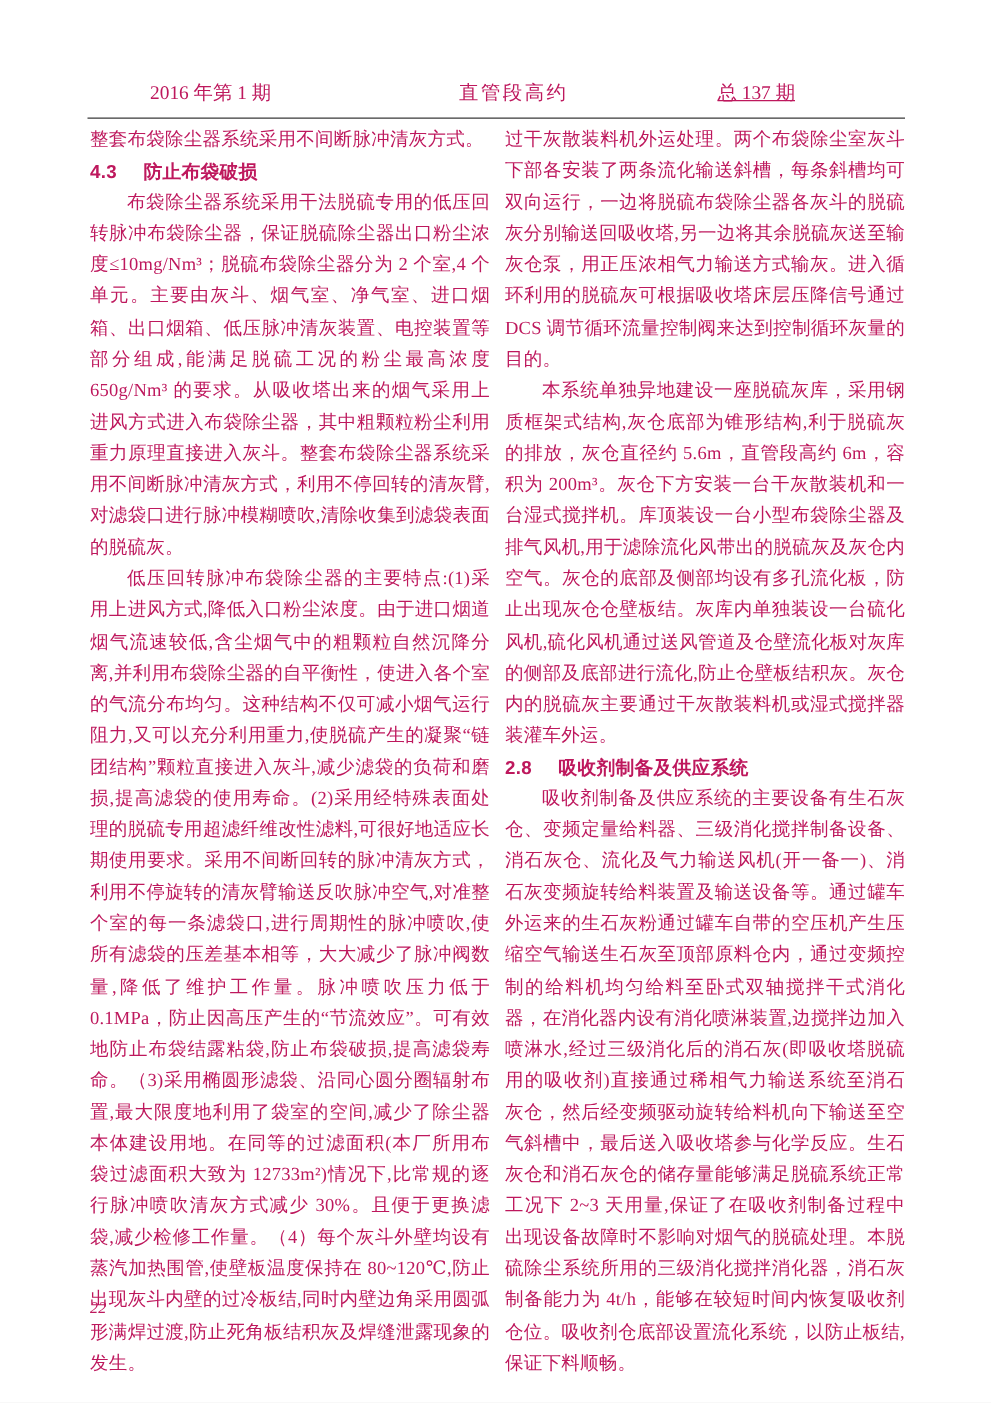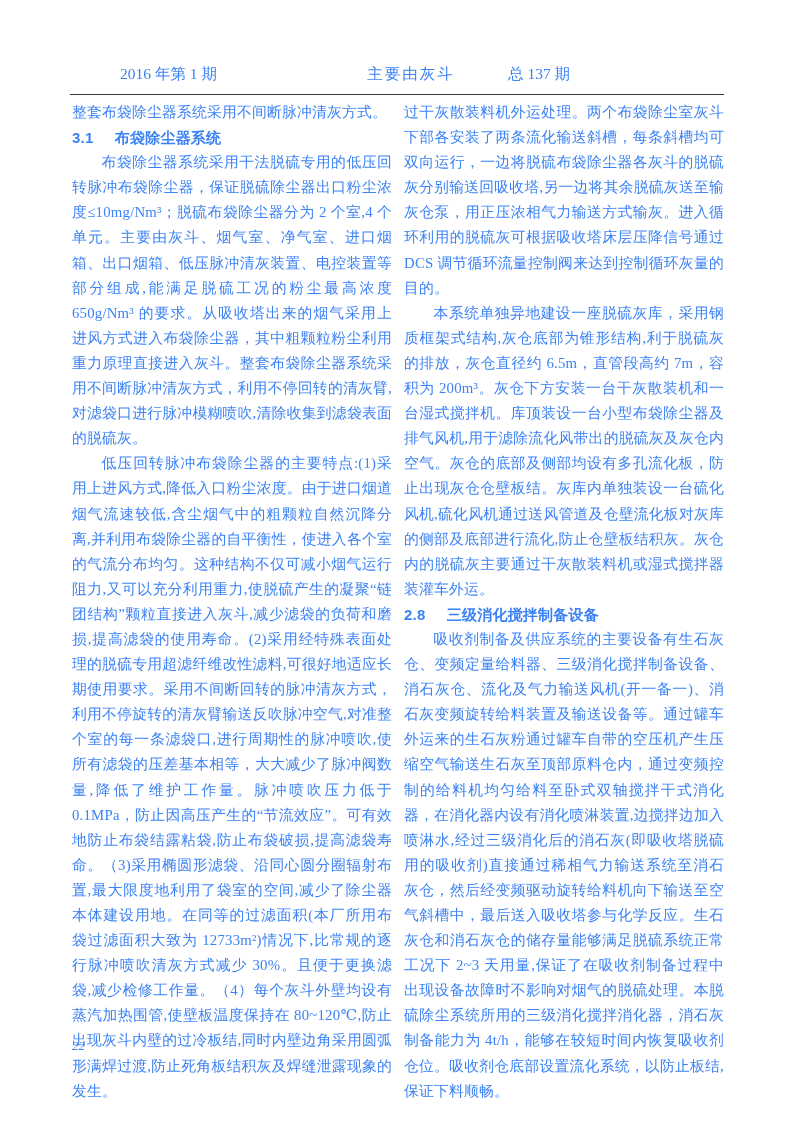--- a/index.html
+++ b/index.html
@@ -4,36 +4,36 @@
 <style>
   html, body { margin: 0; padding: 0; background: #f3f3f3; }
   .page {
     position: relative;
     width: 793px;
     height: 1122px;
     margin: 0 auto;
     background: #ffffff;
     overflow: hidden;
     font-family: "Liberation Serif", "DejaVu Serif", serif;
-    color: #3b82f6;
+    color: #be185d;
   }
   .header {
     position: absolute;
     top: 64px;
     left: 70px;
     width: 654px;
     display: flex;
     align-items: baseline;
     font-size: 15.5px;
     padding-bottom: 9px;
     border-bottom: 1.6px solid #3a3a3a;
   }
   .header .h-left  { flex: 1; text-align: left;  padding-left: 50px; }
   .header .h-center{ flex: 1; text-align: center; letter-spacing: 2px; }
-  .header .h-right { flex: 1; text-align: left; padding-right: 22px; }
+  .header .h-right { flex: 1; text-align: center; padding-right: 22px; text-decoration: underline; }
 
   .columns {
     position: absolute;
     top: 100px;
     left: 72px;
     width: 652px;
     display: flex;
     gap: 12px;
   }
   .column {
@@ -64,43 +64,43 @@
     font-style: italic;
   }
 </style>
 </head>
 <body>
 
 <div class="page">
 
   <div class="header">
     <span class="h-left">2016 年第 1 期</span>
-    <span class="h-center">主要由灰斗</span>
+    <span class="h-center">直管段高约</span>
     <span class="h-right">总 137 期</span>
   </div>
 
   <div class="columns">
 
     <div class="column">
       <p class="para-cont">整套布袋除尘器系统采用不间断脉冲清灰方式。</p>
       <h3 class="section-heading">
-        <span class="hnum">3.1</span>
-        <span class="htitle">布袋除尘器系统</span>
+        <span class="hnum">4.3</span>
+        <span class="htitle">防止布袋破损</span>
       </h3>
       <p class="para">布袋除尘器系统采用干法脱硫专用的低压回转脉冲布袋除尘器，保证脱硫除尘器出口粉尘浓度≤10mg/Nm³；脱硫布袋除尘器分为 2 个室,4 个单元。主要由灰斗、烟气室、净气室、进口烟箱、出口烟箱、低压脉冲清灰装置、电控装置等部分组成,能满足脱硫工况的粉尘最高浓度 650g/Nm³ 的要求。从吸收塔出来的烟气采用上进风方式进入布袋除尘器，其中粗颗粒粉尘利用重力原理直接进入灰斗。整套布袋除尘器系统采用不间断脉冲清灰方式，利用不停回转的清灰臂,对滤袋口进行脉冲模糊喷吹,清除收集到滤袋表面的脱硫灰。</p>
       <p class="para">低压回转脉冲布袋除尘器的主要特点:(1)采用上进风方式,降低入口粉尘浓度。由于进口烟道烟气流速较低,含尘烟气中的粗颗粒自然沉降分离,并利用布袋除尘器的自平衡性，使进入各个室的气流分布均匀。这种结构不仅可减小烟气运行阻力,又可以充分利用重力,使脱硫产生的凝聚“链团结构”颗粒直接进入灰斗,减少滤袋的负荷和磨损,提高滤袋的使用寿命。(2)采用经特殊表面处理的脱硫专用超滤纤维改性滤料,可很好地适应长期使用要求。采用不间断回转的脉冲清灰方式，利用不停旋转的清灰臂输送反吹脉冲空气,对准整个室的每一条滤袋口,进行周期性的脉冲喷吹,使所有滤袋的压差基本相等，大大减少了脉冲阀数量,降低了维护工作量。脉冲喷吹压力低于 0.1MPa，防止因高压产生的“节流效应”。可有效地防止布袋结露粘袋,防止布袋破损,提高滤袋寿命。（3)采用椭圆形滤袋、沿同心圆分圈辐射布置,最大限度地利用了袋室的空间,减少了除尘器本体建设用地。在同等的过滤面积(本厂所用布袋过滤面积大致为 12733m²)情况下,比常规的逐行脉冲喷吹清灰方式减少 30%。且便于更换滤袋,减少检修工作量。（4）每个灰斗外壁均设有蒸汽加热围管,使壁板温度保持在 80~120℃,防止出现灰斗内壁的过冷板结,同时内壁边角采用圆弧形满焊过渡,防止死角板结积灰及焊缝泄露现象的发生。</p>
 
     </div>
 
     <div class="column">
       <p class="para-cont">过干灰散装料机外运处理。两个布袋除尘室灰斗下部各安装了两条流化输送斜槽，每条斜槽均可双向运行，一边将脱硫布袋除尘器各灰斗的脱硫灰分别输送回吸收塔,另一边将其余脱硫灰送至输灰仓泵，用正压浓相气力输送方式输灰。进入循环利用的脱硫灰可根据吸收塔床层压降信号通过 DCS 调节循环流量控制阀来达到控制循环灰量的目的。</p>
-      <p class="para">本系统单独异地建设一座脱硫灰库，采用钢质框架式结构,灰仓底部为锥形结构,利于脱硫灰的排放，灰仓直径约 6.5m，直管段高约 7m，容积为 200m³。灰仓下方安装一台干灰散装机和一台湿式搅拌机。库顶装设一台小型布袋除尘器及排气风机,用于滤除流化风带出的脱硫灰及灰仓内空气。灰仓的底部及侧部均设有多孔流化板，防止出现灰仓仓壁板结。灰库内单独装设一台硫化风机,硫化风机通过送风管道及仓壁流化板对灰库的侧部及底部进行流化,防止仓壁板结积灰。灰仓内的脱硫灰主要通过干灰散装料机或湿式搅拌器装灌车外运。</p>
+      <p class="para">本系统单独异地建设一座脱硫灰库，采用钢质框架式结构,灰仓底部为锥形结构,利于脱硫灰的排放，灰仓直径约 5.6m，直管段高约 6m，容积为 200m³。灰仓下方安装一台干灰散装机和一台湿式搅拌机。库顶装设一台小型布袋除尘器及排气风机,用于滤除流化风带出的脱硫灰及灰仓内空气。灰仓的底部及侧部均设有多孔流化板，防止出现灰仓仓壁板结。灰库内单独装设一台硫化风机,硫化风机通过送风管道及仓壁流化板对灰库的侧部及底部进行流化,防止仓壁板结积灰。灰仓内的脱硫灰主要通过干灰散装料机或湿式搅拌器装灌车外运。</p>
       <h3 class="section-heading">
         <span class="hnum">2.8</span>
-        <span class="htitle">三级消化搅拌制备设备</span>
+        <span class="htitle">吸收剂制备及供应系统</span>
       </h3>
       <p class="para">吸收剂制备及供应系统的主要设备有生石灰仓、变频定量给料器、三级消化搅拌制备设备、消石灰仓、流化及气力输送风机(开一备一)、消石灰变频旋转给料装置及输送设备等。通过罐车外运来的生石灰粉通过罐车自带的空压机产生压缩空气输送生石灰至顶部原料仓内，通过变频控制的给料机均匀给料至卧式双轴搅拌干式消化器，在消化器内设有消化喷淋装置,边搅拌边加入喷淋水,经过三级消化后的消石灰(即吸收塔脱硫用的吸收剂)直接通过稀相气力输送系统至消石灰仓，然后经变频驱动旋转给料机向下输送至空气斜槽中，最后送入吸收塔参与化学反应。生石灰仓和消石灰仓的储存量能够满足脱硫系统正常工况下 2~3 天用量,保证了在吸收剂制备过程中出现设备故障时不影响对烟气的脱硫处理。本脱硫除尘系统所用的三级消化搅拌消化器，消石灰制备能力为 4t/h，能够在较短时间内恢复吸收剂仓位。吸收剂仓底部设置流化系统，以防止板结,保证下料顺畅。</p>
 
     </div>
 
   </div>
 
   <div class="page-number">22</div>
 
 </div>

